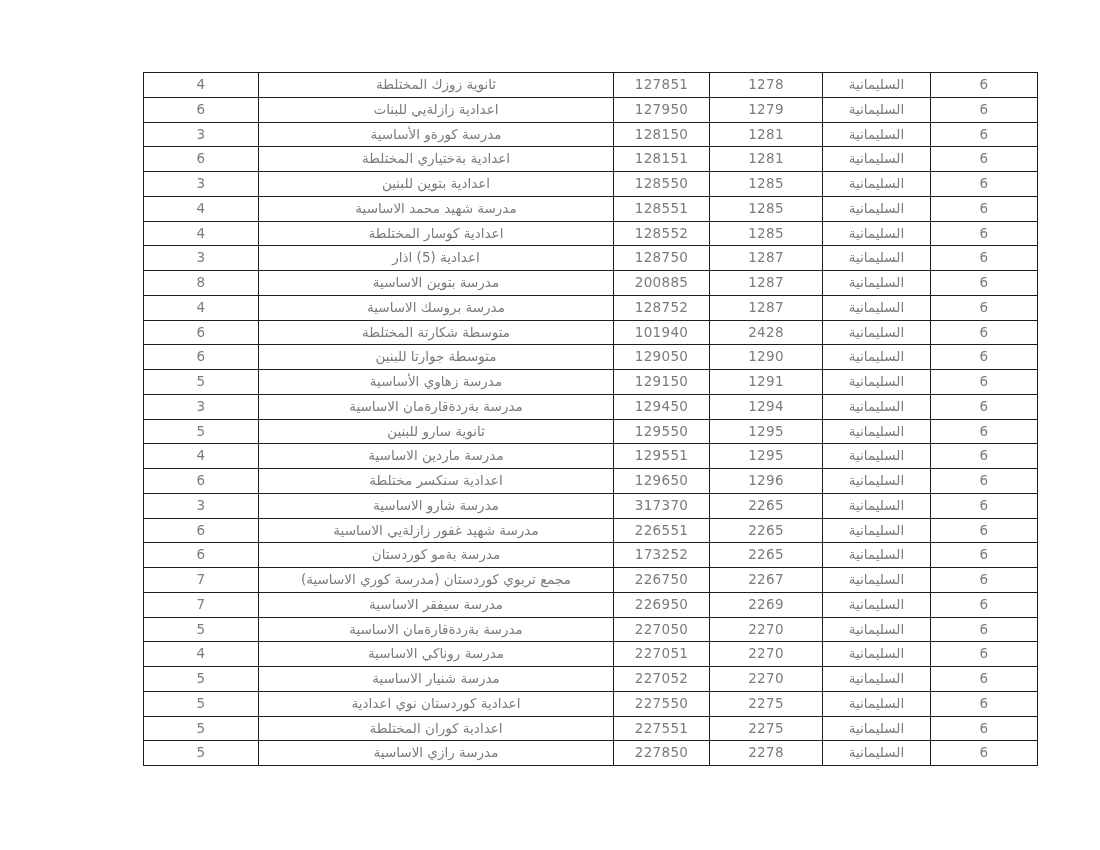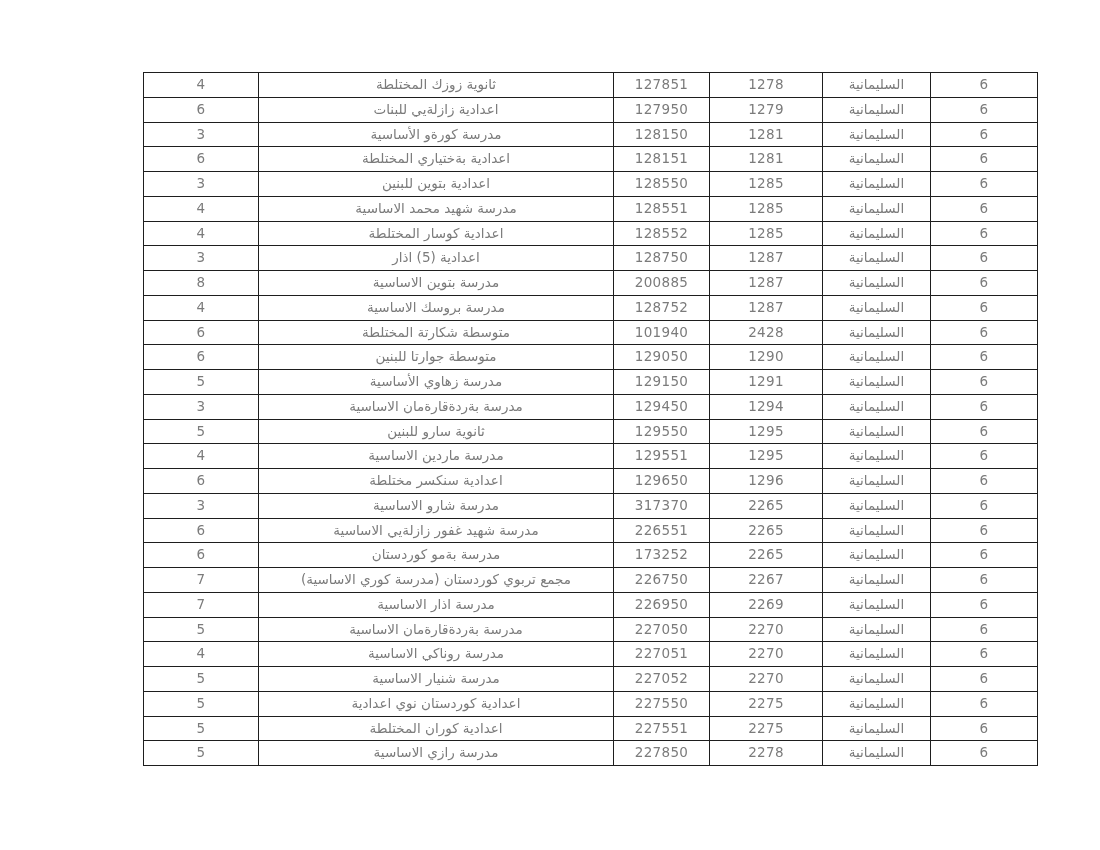--- a/index.html
+++ b/index.html
@@ -231,21 +231,21 @@
           <tr>
             <td class="num">7</td>
             <td class="rtl">مجمع تربوي كوردستان (مدرسة كوري الاساسية)</td>
             <td class="num">226750</td>
             <td class="num">2267</td>
             <td class="rtl">السليمانية</td>
             <td class="num">6</td>
           </tr>
           <tr>
             <td class="num">7</td>
-            <td class="rtl">مدرسة اذار الاساسية</td>
+            <td class="rtl">مدرسة سيفقر الاساسية</td>
             <td class="num">226950</td>
             <td class="num">2269</td>
             <td class="rtl">السليمانية</td>
             <td class="num">6</td>
           </tr>
           <tr>
             <td class="num">5</td>
             <td class="rtl">مدرسة بةردةقارةمان الاساسية</td>
             <td class="num">227050</td>
             <td class="num">2270</td>

